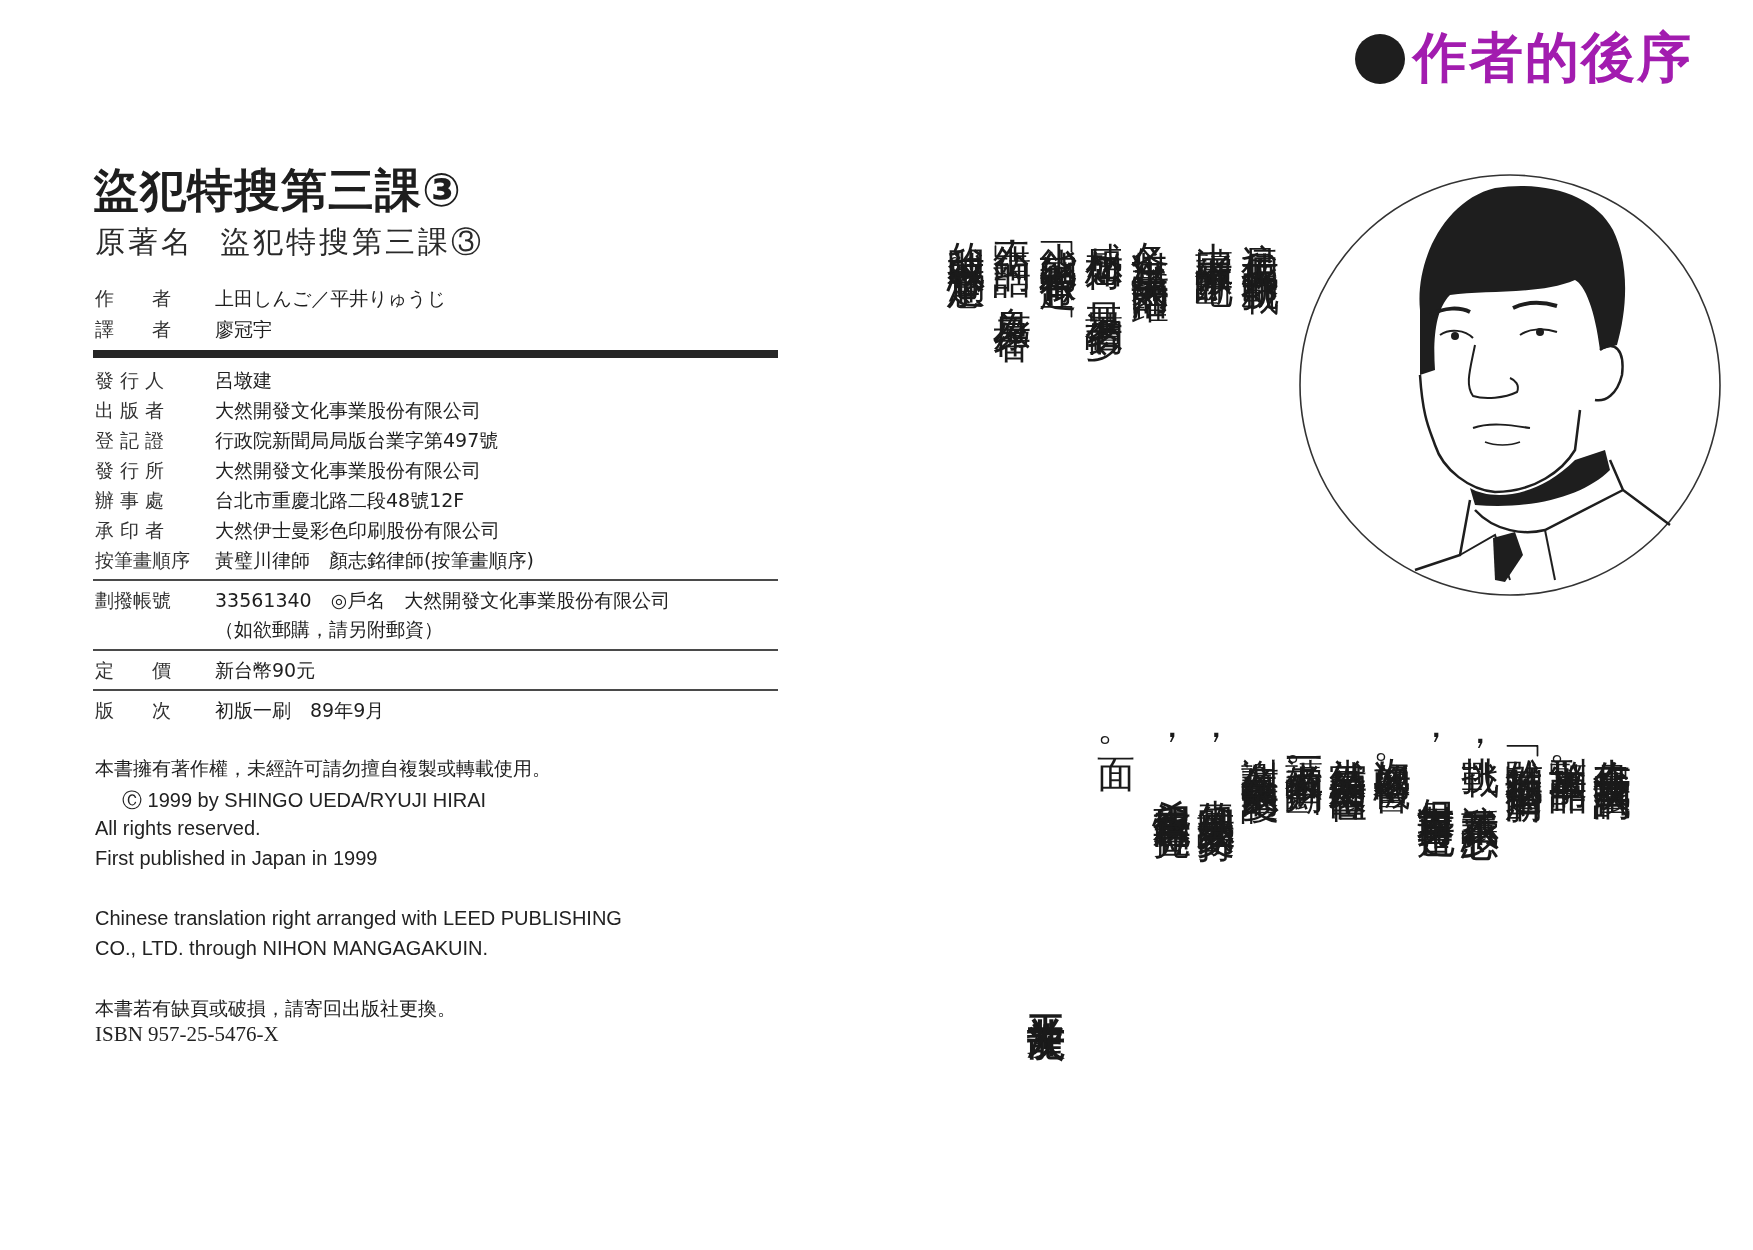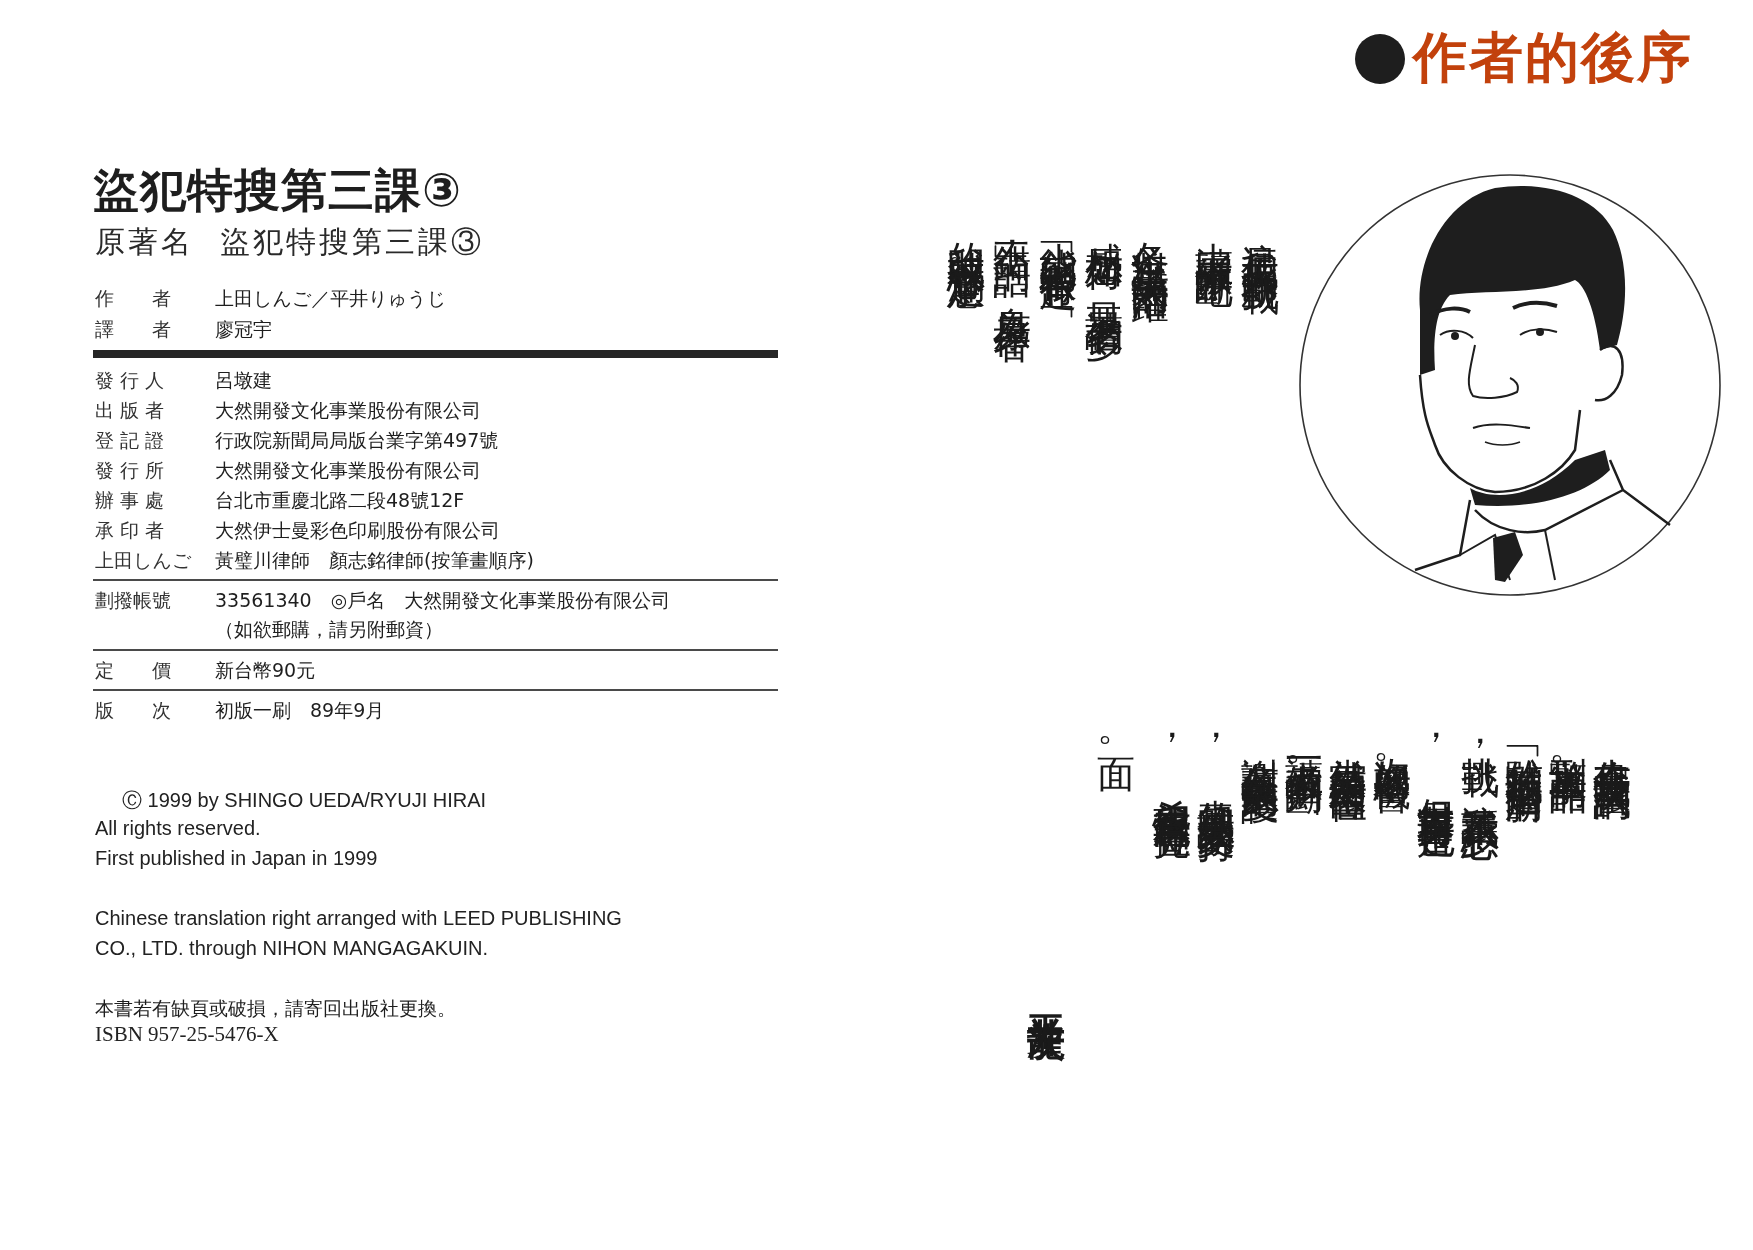--- a/index.html
+++ b/index.html
@@ -33,21 +33,21 @@
   .rule.thick { height:8px; background:#262626; }
   .rule.thin { height:2px; background:#4a4a4a; }
 
   .notice { position:absolute; left:95px; font-size:19px; white-space:nowrap; color:#1e1e1e; }
   .eng { position:absolute; left:95px; font-family:"Liberation Sans",sans-serif; font-size:20px; color:#222; white-space:nowrap; }
   .isbn { position:absolute; left:95px; font-family:"Liberation Serif",serif; font-size:21px; color:#222; white-space:nowrap; }
 
   
   .heading {
     position:absolute; left:1355px; top:22px; font-size:54px; font-weight:bold;
-    color:#c2410c; white-space:nowrap; letter-spacing:2px;
+    color:#a21caf; white-space:nowrap; letter-spacing:2px;
     display:flex; align-items:center;
   }
   .heading .bullet {
     display:inline-block; width:50px; height:50px; border-radius:50%;
     background:#1e1e1e; margin-right:8px;
   }
 
   .vcol {
     position:absolute; writing-mode:vertical-rl; text-orientation:upright;
     white-space:nowrap; color:#1a1a1a;
@@ -92,21 +92,21 @@
   <div class="row" style="top:456px;">
     <span class="label">發 行 所</span><span class="value">大然開發文化事業股份有限公司</span>
   </div>
   <div class="row" style="top:486px;">
     <span class="label">辦 事 處</span><span class="value">台北市重慶北路二段48號12F</span>
   </div>
   <div class="row" style="top:516px;">
     <span class="label">承 印 者</span><span class="value">大然伊士曼彩色印刷股份有限公司</span>
   </div>
   <div class="row" style="top:546px;">
-    <span class="label">上田しんご</span><span class="value">黃璧川律師　顏志銘律師(按筆畫順序)</span>
+    <span class="label">按筆畫順序</span><span class="value">黃璧川律師　顏志銘律師(按筆畫順序)</span>
   </div>
 
   <div class="rule thin" style="top:579px;"></div>
 
   <div class="row" style="top:586px;">
     <span class="label">劃撥帳號</span><span class="value">33561340　◎戶名　大然開發文化事業股份有限公司</span>
   </div>
   <div class="row" style="top:615px;">
     <span class="label"></span><span class="value">（如欲郵購，請另附郵資）</span>
   </div>
@@ -116,20 +116,21 @@
   <div class="row" style="top:656px;">
     <span class="label">定　　價</span><span class="value">新台幣90元</span>
   </div>
 
   <div class="rule thin" style="top:689px;"></div>
 
   <div class="row" style="top:696px;">
     <span class="label">版　　次</span><span class="value">初版一刷　89年9月</span>
   </div>
 
+  <div class="notice" style="top:756px;">本書擁有著作權，未經許可請勿擅自複製或轉載使用。</div>
   <div class="eng" style="top:787px;margin-left:27px;">Ⓒ 1999 by SHINGO UEDA/RYUJI HIRAI</div>
   <div class="eng" style="top:817px;">All rights reserved.</div>
   <div class="eng" style="top:847px;">First published in Japan in 1999</div>
   <div class="eng" style="top:907px;">Chinese translation right arranged with LEED PUBLISHING</div>
   <div class="eng" style="top:937px;">CO., LTD. through NIHON MANGAGAKUIN.</div>
 
   <div class="notice" style="top:996px;">本書若有缺頁或破損，請寄回出版社更換。</div>
   <div class="isbn" style="top:1022px;">ISBN 957-25-5476-X</div>
 </div>
 

